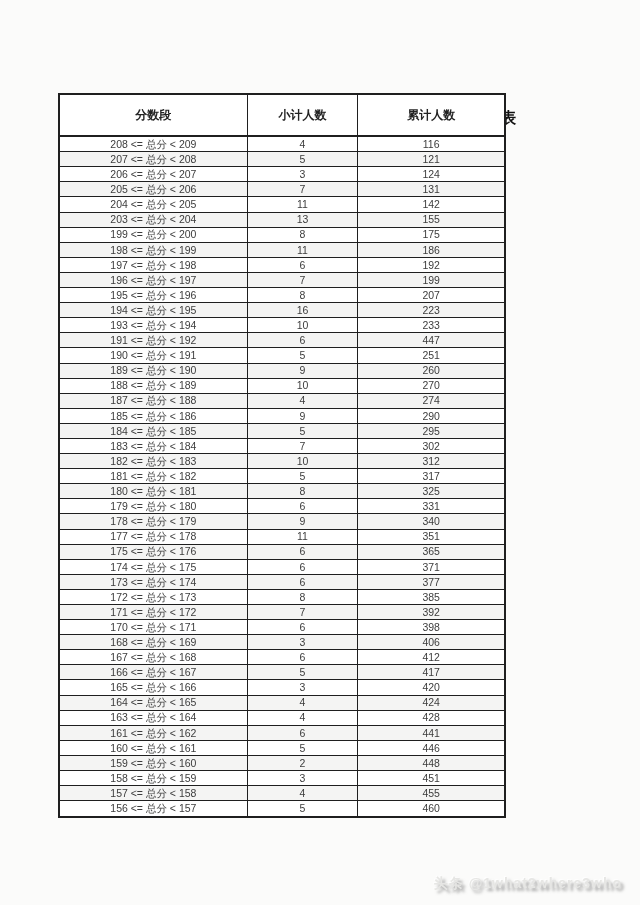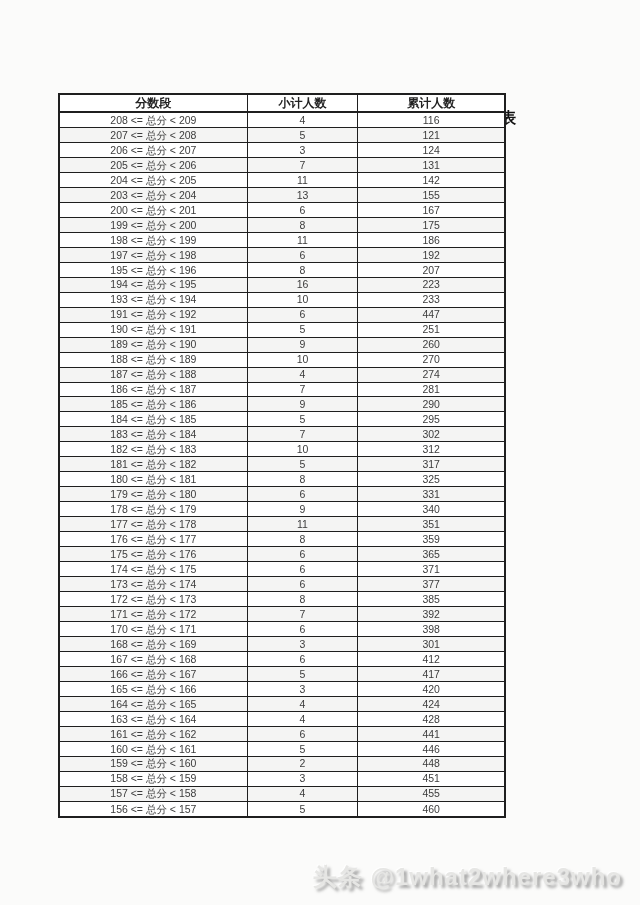--- a/index.html
+++ b/index.html
@@ -36,21 +36,21 @@
     border: 2px solid var(--border-color, #1f1f1f);
     background: #ffffff;
   }
   .score-table col.c1 { width: 42.2%; }
   .score-table col.c2 { width: 24.8%; }
   .score-table col.c3 { width: 33.0%; }
   .score-table th {
     border: 1px solid var(--border-color, #1f1f1f);
     border-bottom-width: 2px;
     height: 16px;
-    padding: 0;
+    padding: 12px;
     font-size: 12px;
     font-weight: bold;
     text-align: center;
     color: var(--header-color, #222222);
     line-height: 1;
   }
   .score-table td {
     border: 1px solid var(--border-color, #1f1f1f);
     height: 12px;
     padding: 0;
@@ -60,21 +60,21 @@
     color: var(--text-color, #3c3c3c);
     line-height: 1;
     white-space: nowrap;
     overflow: hidden;
   }
   .score-table tbody tr:nth-child(even) td { background: #f4f4f3; }
   .watermark {
     position: absolute;
     right: 18px;
     bottom: 12px;
-    font-size: 24px;
+    font-size: 14px;
     font-weight: bold;
     letter-spacing: 1px;
     color: var(--watermark-color, #e6e6e4);
     text-shadow: 3px 3px 3px rgba(120,120,120,0.65), -1px -1px 1px rgba(255,255,255,0.9);
     white-space: nowrap;
   }
 </style>
 </head>
 <body>
 
@@ -118,40 +118,40 @@
         <td>204 &lt;= 总分 &lt; 205</td>
         <td>11</td>
         <td>142</td>
       </tr>
       <tr>
         <td>203 &lt;= 总分 &lt; 204</td>
         <td>13</td>
         <td>155</td>
       </tr>
       <tr>
-        <td>200 &lt;= 总分 &lt; 201</td>
-        <td>6</td>
-        <td>167</td>
-      </tr>
-      <tr>
         <td>199 &lt;= 总分 &lt; 200</td>
         <td>8</td>
         <td>175</td>
       </tr>
       <tr>
         <td>198 &lt;= 总分 &lt; 199</td>
         <td>11</td>
         <td>186</td>
       </tr>
       <tr>
         <td>197 &lt;= 总分 &lt; 198</td>
         <td>6</td>
         <td>192</td>
       </tr>
       <tr>
+        <td>196 &lt;= 总分 &lt; 197</td>
+        <td>7</td>
+        <td>199</td>
+      </tr>
+      <tr>
         <td>195 &lt;= 总分 &lt; 196</td>
         <td>8</td>
         <td>207</td>
       </tr>
       <tr>
         <td>194 &lt;= 总分 &lt; 195</td>
         <td>16</td>
         <td>223</td>
       </tr>
       <tr>
@@ -178,25 +178,20 @@
         <td>188 &lt;= 总分 &lt; 189</td>
         <td>10</td>
         <td>270</td>
       </tr>
       <tr>
         <td>187 &lt;= 总分 &lt; 188</td>
         <td>4</td>
         <td>274</td>
       </tr>
       <tr>
-        <td>186 &lt;= 总分 &lt; 187</td>
-        <td>7</td>
-        <td>281</td>
-      </tr>
-      <tr>
         <td>185 &lt;= 总分 &lt; 186</td>
         <td>9</td>
         <td>290</td>
       </tr>
       <tr>
         <td>184 &lt;= 总分 &lt; 185</td>
         <td>5</td>
         <td>295</td>
       </tr>
       <tr>
@@ -228,25 +223,20 @@
         <td>178 &lt;= 总分 &lt; 179</td>
         <td>9</td>
         <td>340</td>
       </tr>
       <tr>
         <td>177 &lt;= 总分 &lt; 178</td>
         <td>11</td>
         <td>351</td>
       </tr>
       <tr>
-        <td>176 &lt;= 总分 &lt; 177</td>
-        <td>8</td>
-        <td>359</td>
-      </tr>
-      <tr>
         <td>175 &lt;= 总分 &lt; 176</td>
         <td>6</td>
         <td>365</td>
       </tr>
       <tr>
         <td>174 &lt;= 总分 &lt; 175</td>
         <td>6</td>
         <td>371</td>
       </tr>
       <tr>
@@ -265,21 +255,21 @@
         <td>392</td>
       </tr>
       <tr>
         <td>170 &lt;= 总分 &lt; 171</td>
         <td>6</td>
         <td>398</td>
       </tr>
       <tr>
         <td>168 &lt;= 总分 &lt; 169</td>
         <td>3</td>
-        <td>301</td>
+        <td>406</td>
       </tr>
       <tr>
         <td>167 &lt;= 总分 &lt; 168</td>
         <td>6</td>
         <td>412</td>
       </tr>
       <tr>
         <td>166 &lt;= 总分 &lt; 167</td>
         <td>5</td>
         <td>417</td>

